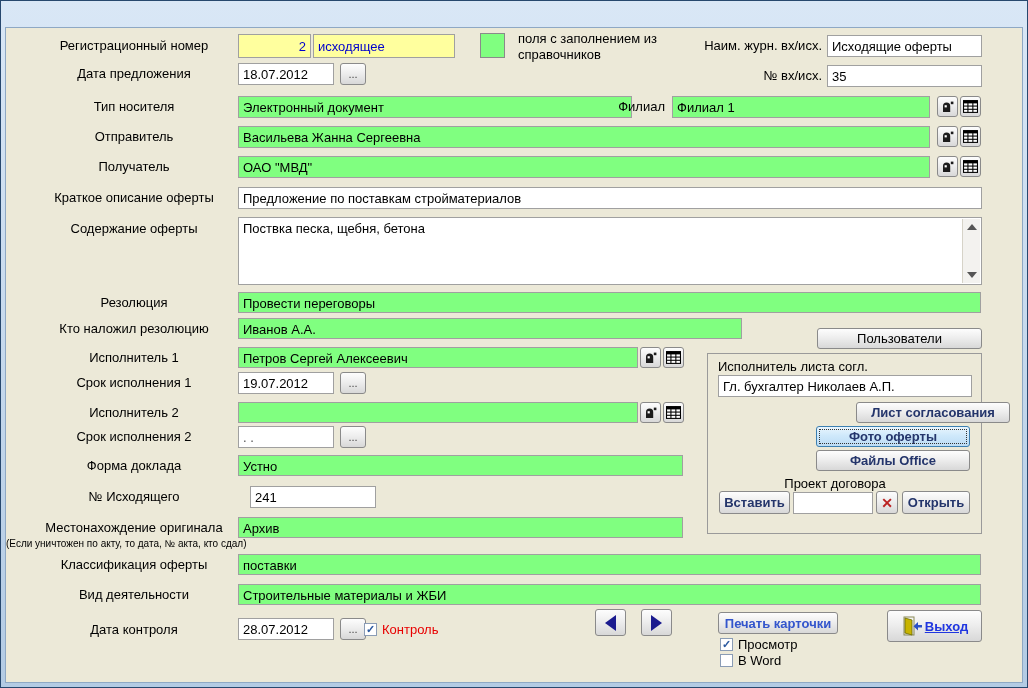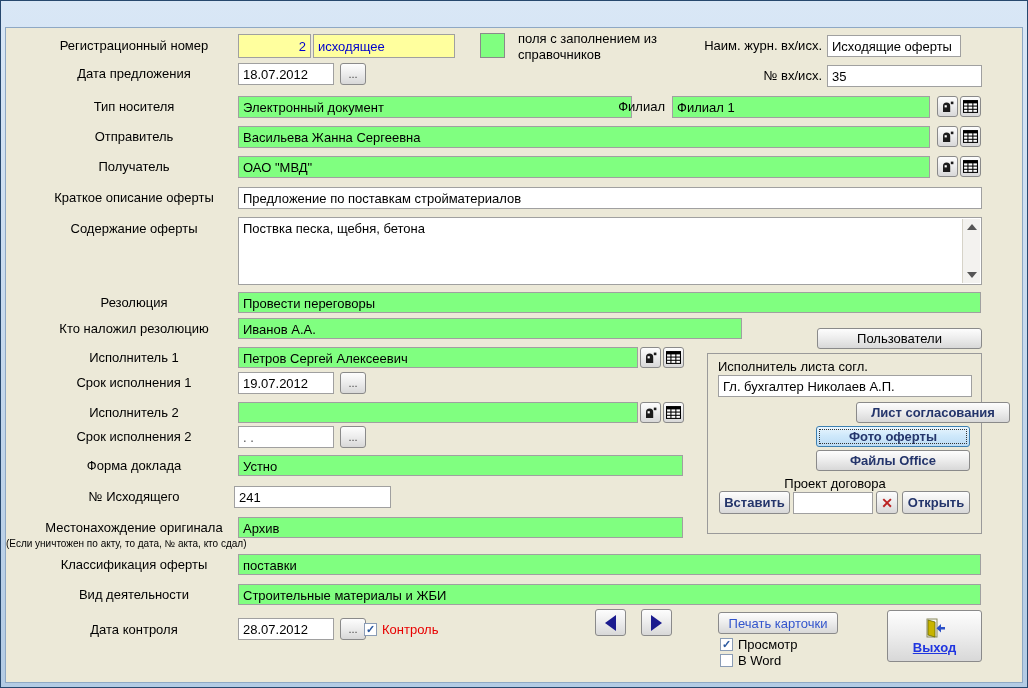--- a/index.html
+++ b/index.html
@@ -30,39 +30,39 @@
   .groupbox{position:absolute;border:1px solid #9a9a9a;background:#ece9d8;box-sizing:border-box;}
   .note{position:absolute;font-size:10px;white-space:nowrap;}
   .vscroll{position:absolute;top:1px;right:1px;bottom:1px;width:17px;background:#f3f2ef;border-left:1px solid #d6d3c8;}
   .sb-arrow{position:absolute;left:4px;width:0;height:0;border-left:5px solid transparent;border-right:5px solid transparent;}
   .sb-up{top:5px;border-bottom:6px solid #555;}
   .sb-down{bottom:5px;border-top:6px solid #555;}
   .navtri{width:0;height:0;}
   .tri-left{border-top:8px solid transparent;border-bottom:8px solid transparent;border-right:11px solid #1b1b8f;}
   .tri-right{border-top:8px solid transparent;border-bottom:8px solid transparent;border-left:11px solid #1b1b8f;}
   .exit-label{color:#1f35e0;font-weight:bold;text-decoration:underline;}
-  .print-label{color:#3355cc;font-weight:normal;}
+  .print-label{color:#3355cc;font-weight:bold;}
 </style>
 </head>
 <body>
 
 <div class="frame">
   <div class="client"></div>
 </div>
 
 <div class="lbl" style="top:38px">Регистрационный номер</div>
 <div class="fld yellow" style="left:238px;top:34px;width:73px;height:24px;text-align:right;padding-top:4px">2</div>
 <div class="fld yellow" style="left:313px;top:34px;width:142px;height:24px;padding-top:4px">исходящее</div>
 
 <div style="position:absolute;left:480px;top:33px;width:25px;height:25px;background:#80ff80;border:1px solid #8a8a8a;box-sizing:border-box"></div>
 <div style="position:absolute;left:518px;top:31px">поля с заполнением из</div>
 <div style="position:absolute;left:518px;top:47px">справочников</div>
 
 <div class="lbl2" style="left:692px;top:38px;width:130px">Наим. журн. вх/исх.</div>
-<div class="fld" style="left:827px;top:35px;width:134px;height:22px">Исходящие оферты</div>
+<div class="fld" style="left:827px;top:35px;width:155px;height:22px">Исходящие оферты</div>
 <div class="lbl2" style="left:692px;top:68px;width:130px">№ вх/исх.</div>
 <div class="fld" style="left:827px;top:65px;width:155px;height:22px">35</div>
 
 <div class="lbl" style="top:66px">Дата предложения</div>
 <div class="fld" style="left:238px;top:63px;width:96px;height:22px">18.07.2012</div>
 <div class="btn ellip" style="left:340px;top:63px;width:26px;height:22px">...</div>
 
 <div class="lbl" style="top:99px">Тип носителя</div>
 <div class="fld green" style="left:238px;top:96px;width:394px;height:22px">Электронный документ</div>
 <div class="lbl2" style="left:600px;top:99px;width:65px">Филиал</div>
@@ -189,21 +189,21 @@
 </div>
 
 <div class="lbl" style="top:429px">Срок исполнения 2</div>
 <div class="fld" style="left:238px;top:426px;width:96px;height:22px;color:#555">.  .</div>
 <div class="btn ellip" style="left:340px;top:426px;width:26px;height:22px">...</div>
 
 <div class="lbl" style="top:458px">Форма доклада</div>
 <div class="fld green" style="left:238px;top:455px;width:445px;height:21px">Устно</div>
 
 <div class="lbl" style="top:489px">№ Исходящего</div>
-<div class="fld" style="left:234px;top:486px;width:157px;height:22px">241</div>
+<div class="fld" style="left:250px;top:486px;width:126px;height:22px">241</div>
 
 <div class="lbl" style="top:520px">Местонахождение оригинала</div>
 <div class="fld green" style="left:238px;top:517px;width:445px;height:21px">Архив</div>
 <div class="note" style="left:6px;top:538px">(Если уничтожен по акту,  то дата, № акта, кто сдал)</div>
 
 <div class="lbl" style="top:557px">Классификация оферты</div>
 <div class="fld green" style="left:238px;top:554px;width:743px;height:21px">поставки</div>
 
 <div class="lbl" style="top:587px">Вид деятельности</div>
 <div class="fld green" style="left:238px;top:584px;width:743px;height:21px">Строительные материалы и ЖБИ</div>
@@ -240,20 +240,20 @@
   </div>
 <div class="cb" style="left:720px;top:638px">
     <span>✓</span>
   </div>
 <div class="cb-label" style="left:738px;top:637px">Просмотр</div>
 <div class="cb" style="left:720px;top:654px">
     <span></span>
   </div>
 <div class="cb-label" style="left:738px;top:653px">В Word</div>
 
-<div class="btn" style="left:887px;top:610px;width:95px;height:52px;flex-direction:column;gap:2px">
+<div class="btn" style="left:887px;top:610px;width:95px;height:32px;flex-direction:row;gap:2px">
   <svg width="22" height="20" viewBox="0 0 22 20">
     <rect x="3" y="1" width="10" height="18" fill="none" stroke="#8a8a5a" stroke-width="1"></rect>
     <polygon points="4,2 11,4 11,19 4,17" fill="#c8b400" stroke="#6b6b00" stroke-width="0.8"></polygon>
     <polygon points="21,9 17,9 17,6 12.5,10.2 17,14.4 17,11.4 21,11.4" fill="#2b50c8"></polygon>
   </svg>
   <span class="exit-label">Выход</span>
 </div>
 
 </body></html>

